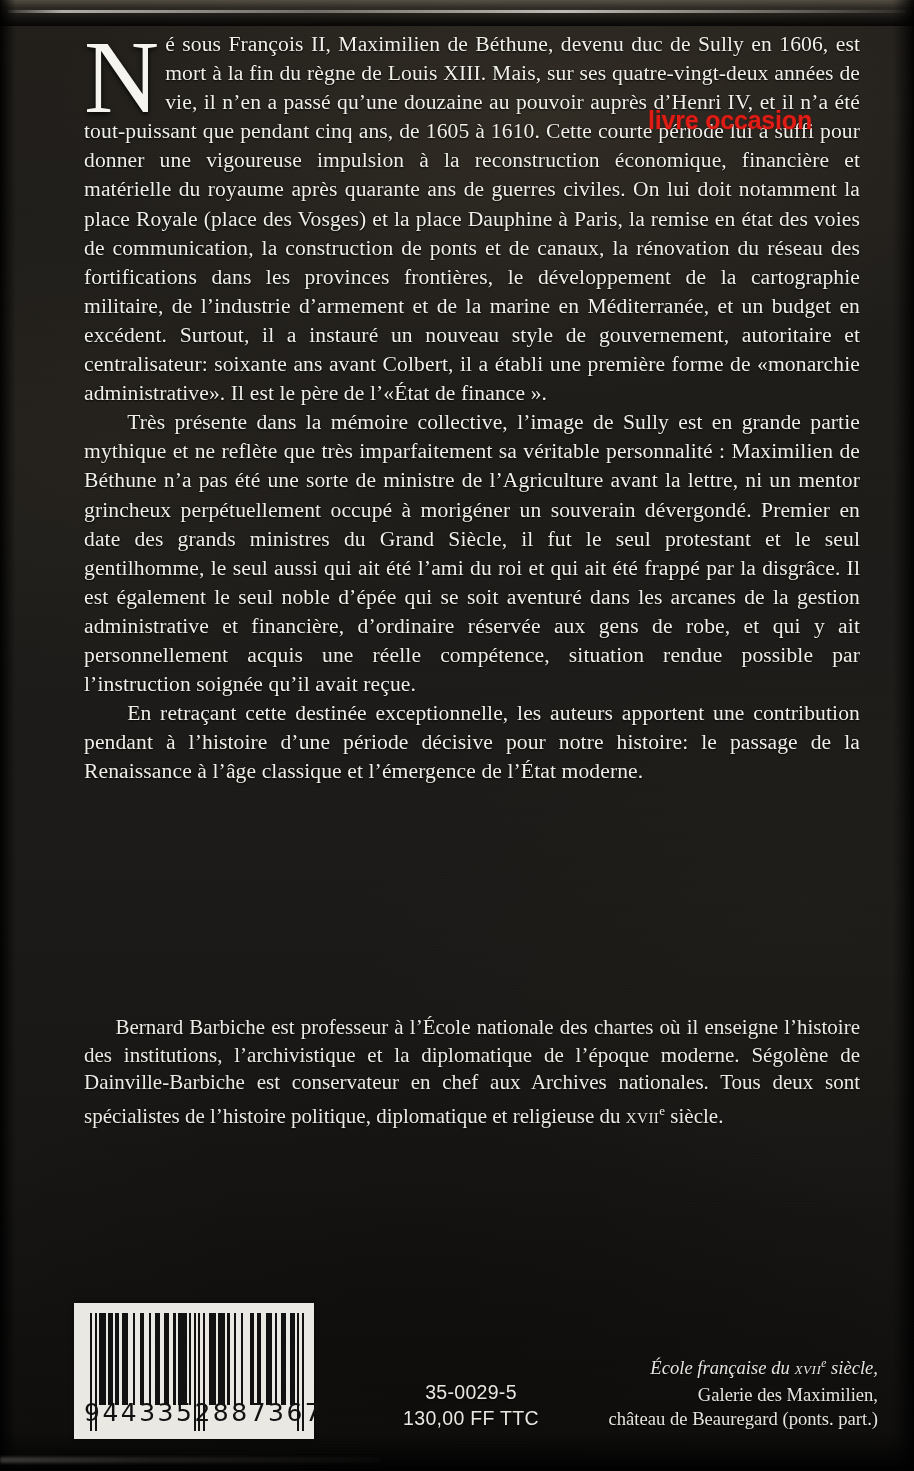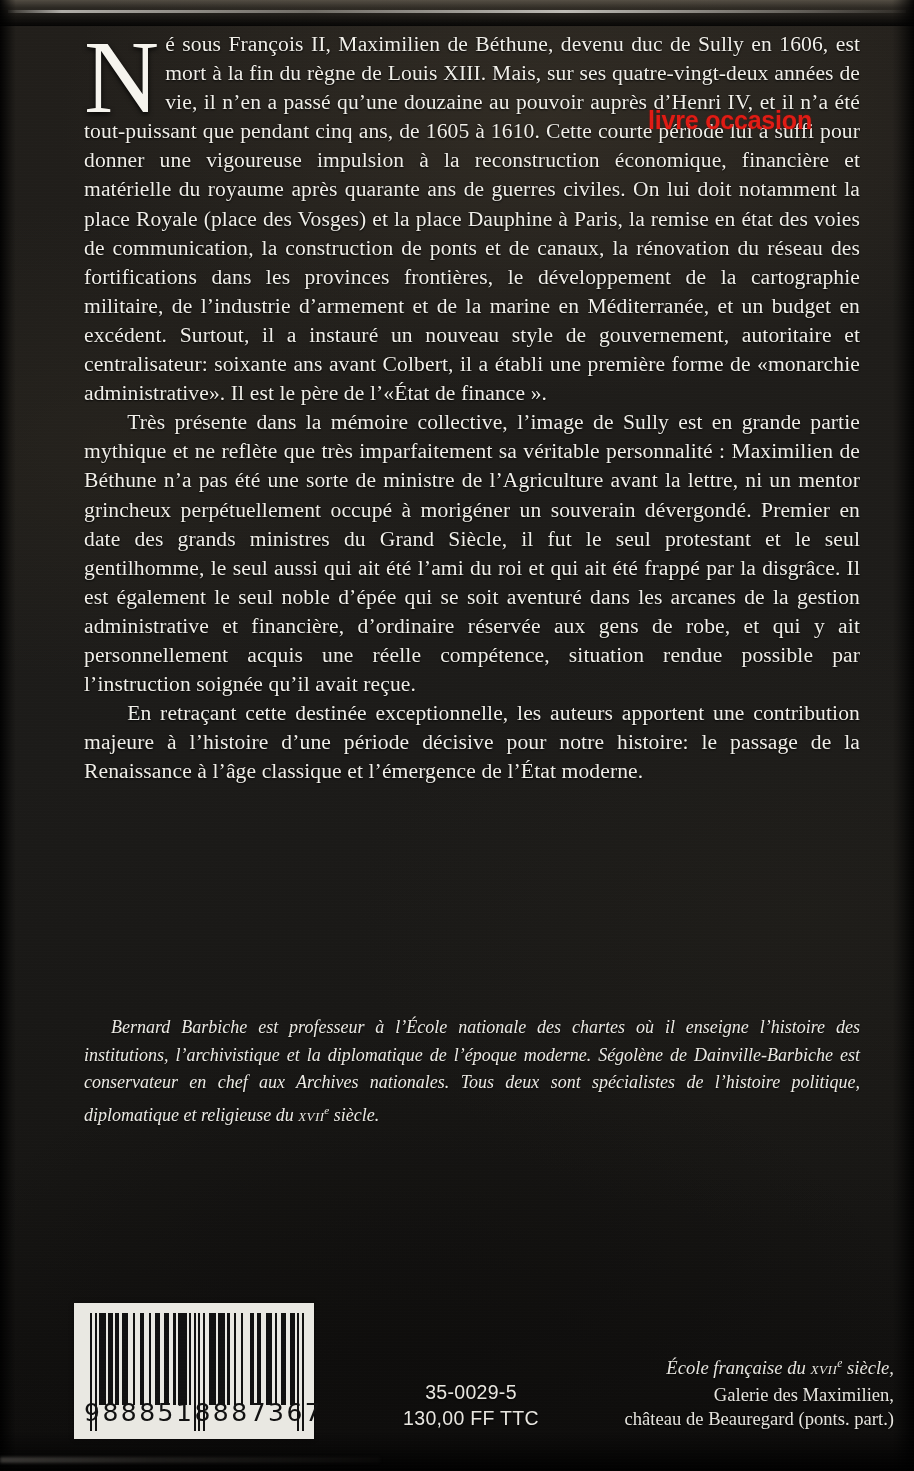--- a/index.html
+++ b/index.html
@@ -100,23 +100,22 @@
     text-shadow: 0 2px 5px rgba(0,0,0,0.9);
   }
 
   
   #bio {
     position: absolute;
     left: 84px;
     top: 1014px;
     width: 776px;
     color: #eceae4;
-    font-size: 18px;
+    font-size: 21px;
     line-height: 27.6px;
-    font-style: italic;
     text-align: justify;
     text-shadow: 0 1px 2px rgba(0,0,0,0.85);
   }
   #bio p { margin: 0; text-indent: 1.5em; }
   .smallcaps {
     font-size: 0.72em;
     letter-spacing: 0.4px;
   }
   .sup { font-size: 0.62em; vertical-align: super; }
 
@@ -189,21 +188,21 @@
     font-size: 19.5px;
     line-height: 26px;
     color: #e8e6e0;
     letter-spacing: 0.3px;
     text-shadow: 0 1px 2px rgba(0,0,0,0.8);
   }
 
   
   #credits {
     position: absolute;
-    right: 20px;
+    right: 36px;
     top: 1351px;
     width: 430px;
     text-align: right;
     color: #e6e4de;
     font-size: 18.6px;
     line-height: 24.6px;
     text-shadow: 0 1px 2px rgba(0,0,0,0.85);
   }
   #credits .ital { font-style: italic; }
 
@@ -226,21 +225,21 @@
   <div id="gloss-top"></div>
   <div id="gloss-top-line"></div>
   <div id="edge-left"></div>
   <div id="edge-right"></div>
   <div id="edge-bottom"></div>
   <div id="gloss-bottom-speck"></div>
 
   <div id="blurb">
     <p class="first"><span class="dropcap">N</span><span>é sous François II, Maximilien de Béthune, devenu duc de Sully en 1606, est mort à la fin du règne de Louis XIII. Mais, sur ses quatre-vingt-deux années de vie, il n’en a passé qu’une douzaine au pouvoir auprès d’Henri IV, et il n’a été tout-puissant que pendant cinq ans, de 1605 à 1610. Cette courte période lui a suffi pour donner une vigoureuse impulsion à la reconstruction économique, financière et matérielle du royaume après quarante ans de guerres civiles. On lui doit notamment la place Royale (place des Vosges) et la place Dauphine à Paris, la remise en état des voies de communication, la construction de ponts et de canaux, la rénovation du réseau des fortifications dans les provinces frontières, le développement de la cartographie militaire, de l’industrie d’armement et de la marine en Méditerranée, et un budget en excédent. Surtout, il a instauré un nouveau style de gouvernement, autoritaire et centralisateur: soixante ans avant Colbert, il a établi une première forme de «monarchie administrative». Il est le père de l’«État de finance ».</span></p>
     <p>Très présente dans la mémoire collective, l’image de Sully est en grande partie mythique et ne reflète que très imparfaitement sa véritable personnalité : Maximilien de Béthune n’a pas été une sorte de ministre de l’Agriculture avant la lettre, ni un mentor grincheux perpétuellement occupé à morigéner un souverain dévergondé. Premier en date des grands ministres du Grand Siècle, il fut le seul protestant et le seul gentilhomme, le seul aussi qui ait été l’ami du roi et qui ait été frappé par la disgrâce. Il est également le seul noble d’épée qui se soit aventuré dans les arcanes de la gestion administrative et financière, d’ordinaire réservée aux gens de robe, et qui y ait personnellement acquis une réelle compétence, situation rendue possible par l’instruction soignée qu’il avait reçue.</p>
-    <p>En retraçant cette destinée exceptionnelle, les auteurs apportent une contribution majeure à l’histoire d’une période décisive pour notre histoire: le passage de la Renaissance à l’âge classique et l’émergence de l’État moderne.</p>
+    <p>En retraçant cette destinée exceptionnelle, les auteurs apportent une contribution pendant à l’histoire d’une période décisive pour notre histoire: le passage de la Renaissance à l’âge classique et l’émergence de l’État moderne.</p>
   </div>
 
   <div id="bio">
     <p><span>Bernard Barbiche est professeur à l’École nationale des chartes où il enseigne l’histoire des institutions, l’archivistique et la diplomatique de l’époque moderne. Ségolène de Dainville-Barbiche est conservateur en chef aux Archives nationales. Tous deux sont spécialistes de l’histoire politique, diplomatique et religieuse du </span><span class="smallcaps">XVII</span><span class="sup">e</span><span> siècle.</span></p>
   </div>
 
   <div id="watermark">livre occasion</div>
 
   <div id="barcode-box">
     <div id="barcode-bars">
@@ -299,21 +298,21 @@
         <div class="bar" style="width: 4.50526px; margin-right: 0px; height: 92px; background: rgb(17, 17, 17);"></div>
         <div class="bar" style="width: 4.50526px; margin-right: 0px; height: 92px; background: transparent;"></div>
         <div class="bar" style="width: 4.50526px; margin-right: 0px; height: 92px; background: rgb(17, 17, 17);"></div>
         <div class="bar" style="width: 2.25263px; margin-right: 0px; height: 92px; background: transparent;"></div>
         <div class="bar" style="width: 2.25263px; margin-right: 0px; height: 118px; background: rgb(17, 17, 17);"></div>
         <div class="bar" style="width: 2.25263px; margin-right: 0px; height: 118px; background: transparent;"></div>
         <div class="bar" style="width: 2.25263px; margin-right: 0px; height: 118px; background: rgb(17, 17, 17);"></div>
       </div>
     <div id="barcode-digits">
       <span class="bc-left">9</span>
-      <span class="bc-mid">888518</span>
+      <span class="bc-mid">443352</span>
       <span class="bc-right">887367</span>
     </div>
   </div>
 
   <div id="price-block">
     <div>35-0029-5</div>
     <div>130,00 FF TTC</div>
   </div>
 
   <div id="credits">

